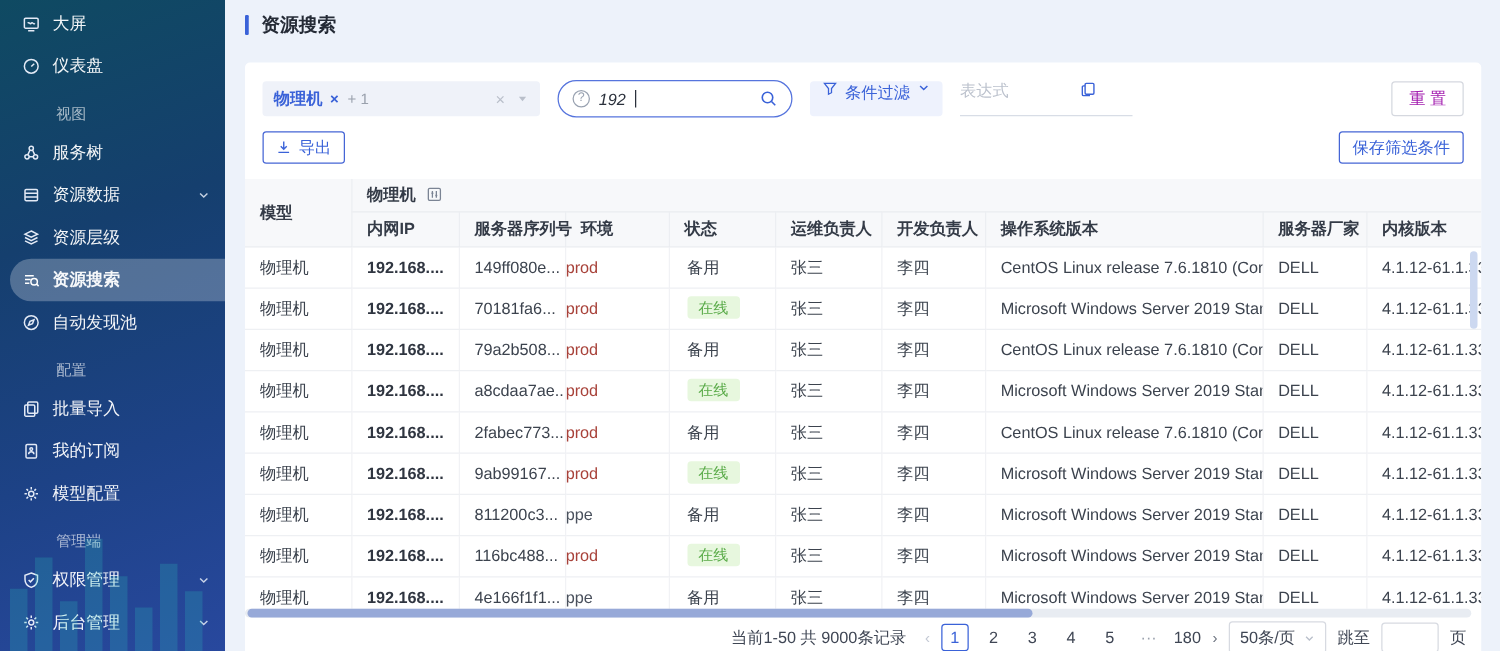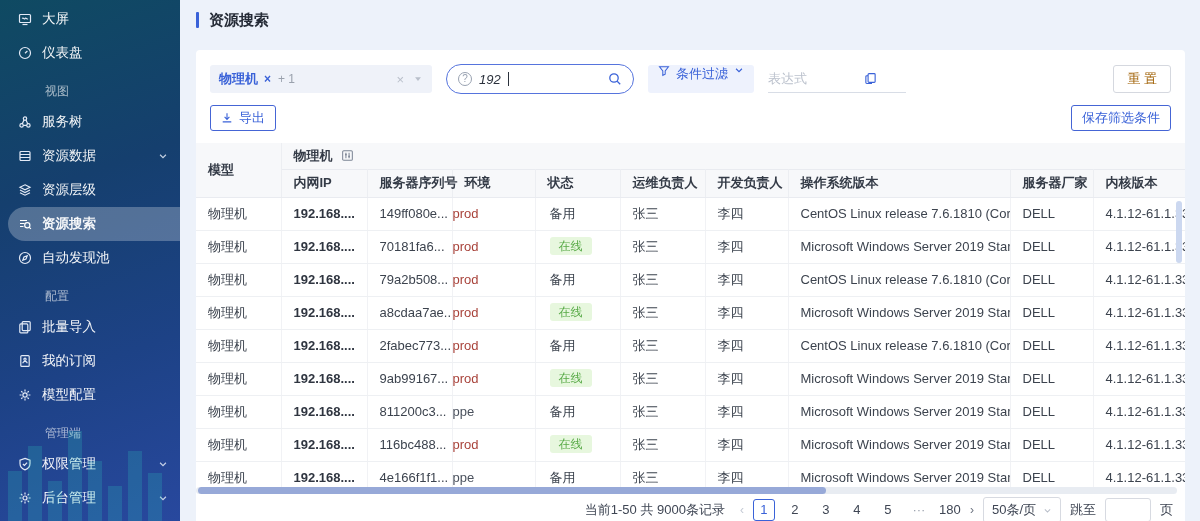--- a/index.html
+++ b/index.html
@@ -44,27 +44,27 @@
     display:flex; align-items:center; padding:0 11px; gap:7px; background:#fff; }
   .q-icon { width:14px; height:14px; border:1px solid #99a2b1; border-radius:50%;
     color:#99a2b1; font-size:10px; line-height:12px; text-align:center; flex:0 0 14px; }
   .search-text { font-size:13px; color:#2b313c;font-style:italic; }
   .caret-bar { width:1px; height:14px; background:#2b313c; }
   .mag { margin-left:auto; }
 
   .cond-btn { height:28px; background:#eef2fd; border-radius:3px; display:flex;
     align-items:flex-start; gap:6px; padding:0 10px; color:#3a62d8; font-size:13px; cursor:pointer; }
 
-  .expr-wrap { display:flex; align-items:center; border-bottom:1px solid #d8dde6;
+  .expr-wrap { display:flex; align-items:flex-start; border-bottom:1px solid #d8dde6;
     height:28px; width:138px; gap:4px; }
   .expr-input { border:none; outline:none; width:92px; font-size:13px; color:#333; background:transparent; }
   .expr-input::placeholder { color:#bcc2cd; }
 
   .reset-btn { margin-left:auto; height:28px; padding:0 13px; border:1px solid #d5d8df;
-    border-radius:3px; background:#fff; color:#a16207; font-size:13px; cursor:pointer; }
+    border-radius:3px; background:#fff; color:#a21caf; font-size:13px; cursor:pointer; }
 
   
   .action-row { display:flex; align-items:center; margin:11px 14px 0; }
   .export-btn { height:26px; padding:0 10px; border:1px solid #4565d5; border-radius:3px;
     color:#3a62d8; font-size:13px; display:flex; align-items:center; gap:6px; background:#fff; cursor:pointer; }
   .save-btn { margin-left:auto; height:26px; padding:0 10px; border:1px solid #4565d5;
     border-radius:3px; color:#3a62d8; font-size:13px; background:#fff; cursor:pointer; }
 
   
   .table-wrap { margin-top:12px; position:relative; height:344px; overflow:hidden; }

